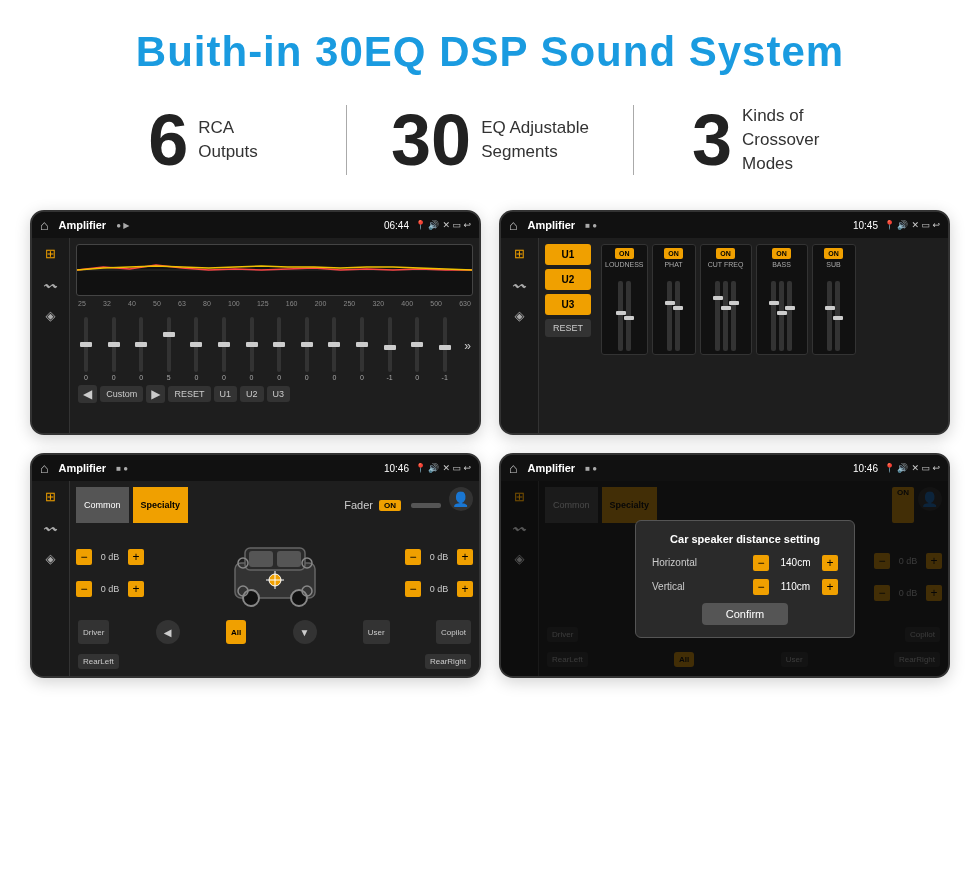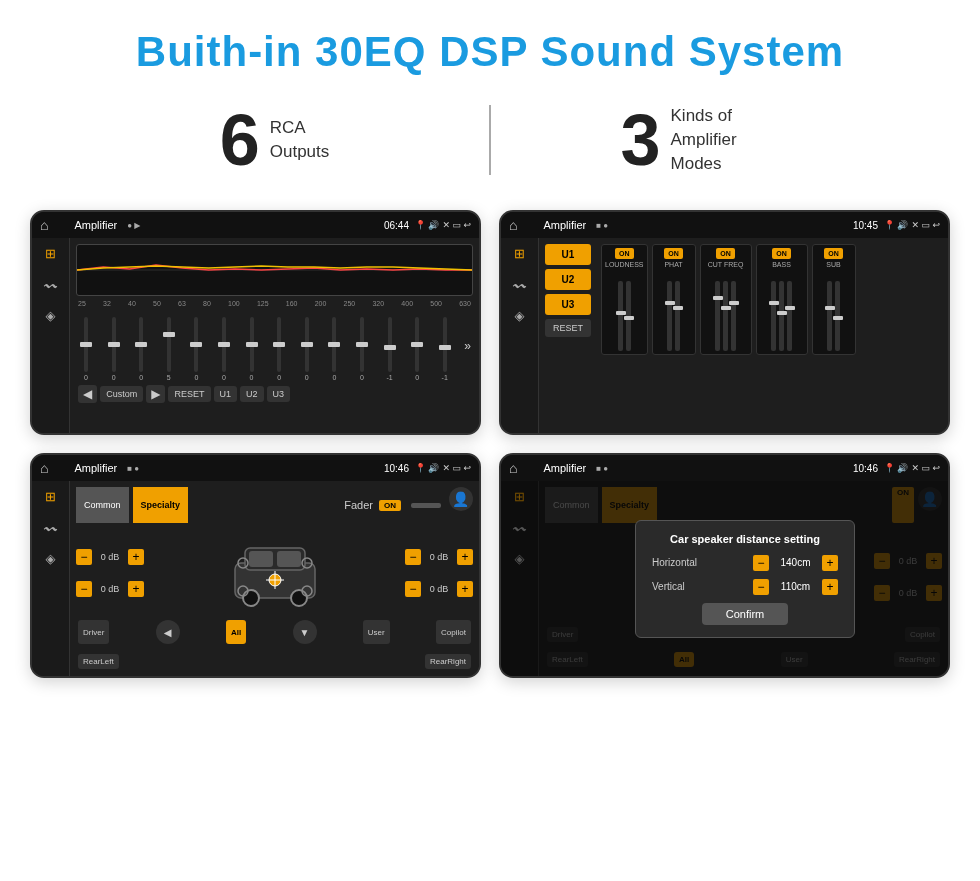--- a/index.html
+++ b/index.html
@@ -75,21 +75,21 @@
     .status-bar {
       display: flex;
       align-items: center;
       background: #111;
       padding: 4px 8px;
       gap: 6px;
       height: 26px;
     }
 
     .status-bar .home-icon { color: #ccc; font-size: 14px; }
-    .status-bar .app-title { color: #fff; font-size: 11px; font-weight: normal; margin-left: 20px; }
+    .status-bar .app-title { color: #fff; font-size: 11px; font-weight: bold; margin-left: 4px; }
     .status-bar .dots { color: #aaa; font-size: 8px; margin-left: 4px; }
     .status-bar .spacer { flex: 1; }
     .status-bar .time { color: #fff; font-size: 10px; }
     .status-bar .icons { color: #ccc; font-size: 9px; display: flex; gap: 3px; }
 
     
     .screen-body {
       display: flex;
       height: 195px;
     }
@@ -470,25 +470,31 @@
 <h1 class="page-title">Buith-in 30EQ DSP Sound System</h1>
 
 <div class="stats-row">
   <div class="stat-item">
     <span class="stat-number">6</span>
     <span class="stat-label">
       <span>RCA</span><br><span>Outputs</span>
     </span>
   </div>
   <div class="stat-divider"></div>
+  <div class="stat-item">
+    <span class="stat-number">30</span>
+    <span class="stat-label">
+      <span>EQ Adjustable</span><br><span>Segments</span>
+    </span>
+  </div>
   <div class="stat-divider"></div>
   <div class="stat-item">
     <span class="stat-number">3</span>
     <span class="stat-label">
-      <span>Kinds of</span><br><span>Amplifier Modes</span>
+      <span>Kinds of</span><br><span>Crossover Modes</span>
     </span>
   </div>
 </div>
 
 <div class="screenshots-grid">
 
   <div class="screen-card">
     <div class="status-bar">
       <span class="home-icon">⌂</span>
       <span class="app-title">Amplifier</span>

